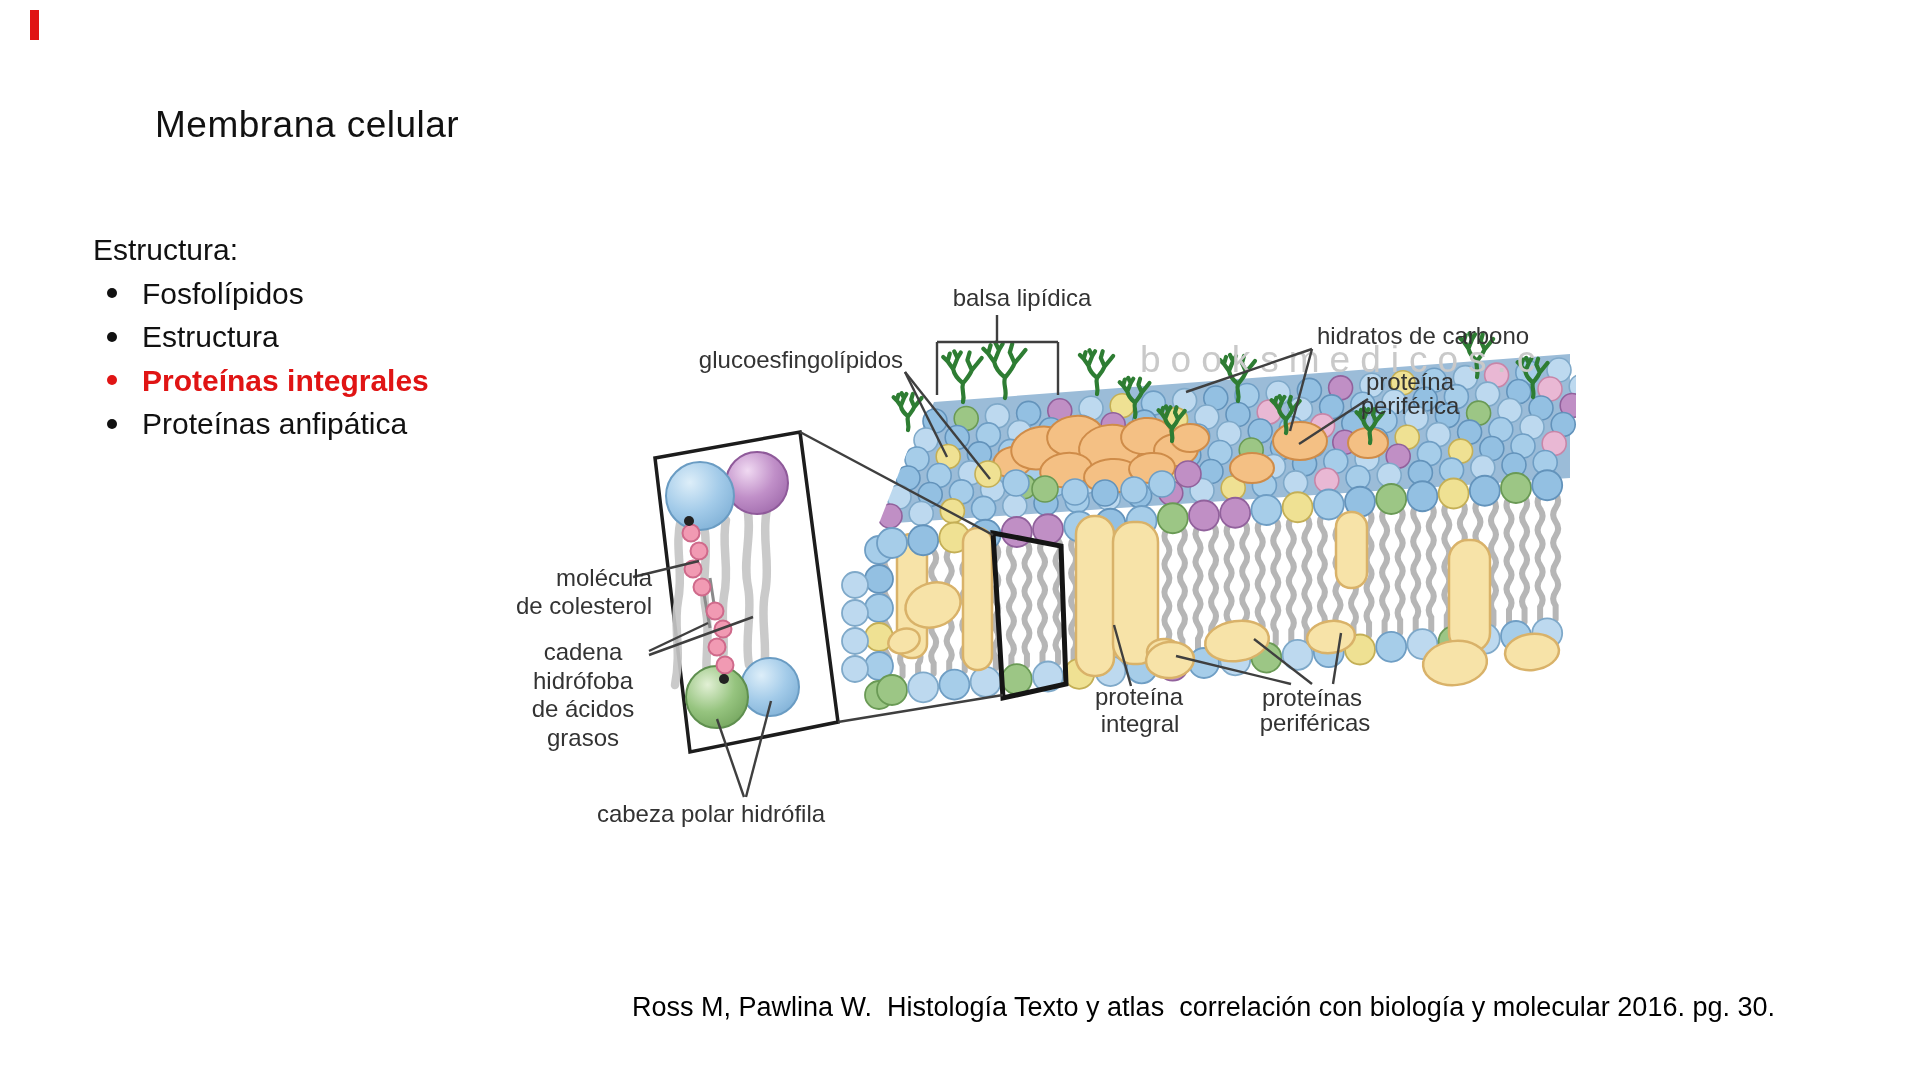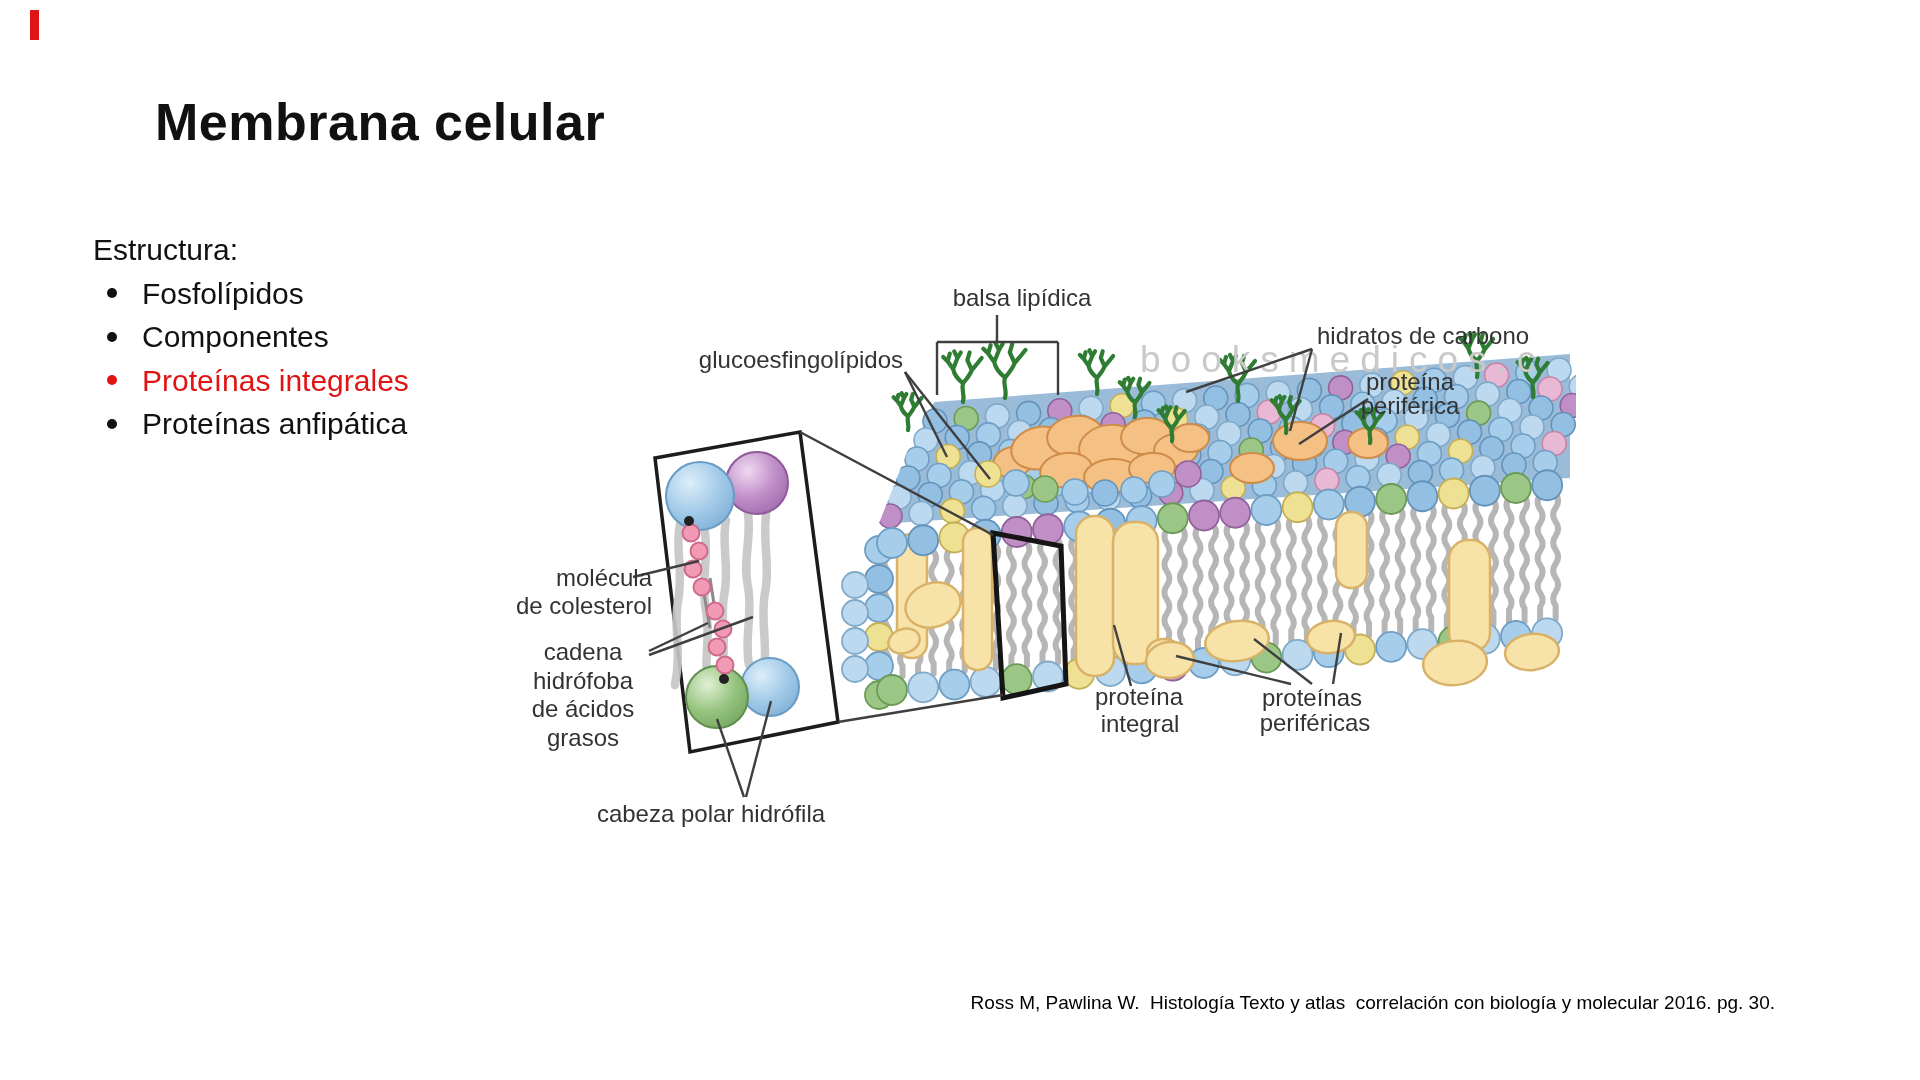--- a/index.html
+++ b/index.html
@@ -2,49 +2,49 @@
 <html><head>
 <meta charset="utf-8">
 <style>
   html,body{margin:0;padding:0;}
   body{
     width:1920px;height:1080px;position:relative;overflow:hidden;
     background:#ffffff;color:#111;
     font-family:"Liberation Sans", sans-serif;
   }
   .red-bar{position:absolute;left:30px;top:10px;width:9px;height:30px;background:var(--accent,#d31414);}
-  .title{position:absolute;left:155px;top:92px;font-size:52px;font-weight:bold;letter-spacing:.5px;}
+  .title{position:absolute;left:155px;top:104px;font-size:37px;font-weight:normal;letter-spacing:.5px;}
   .body-block{position:absolute;left:93px;top:228px;font-size:30px;line-height:43.5px;}
   .bullet{display:flex;align-items:center;height:43.5px;}
   .bullet .dot{flex:none;width:10px;height:10px;border-radius:50%;background:#111;margin-left:14px;}
   .bullet .lbl{margin-left:25px;}
   .bullet.hl .dot{background:var(--accent,#e01414);}
-  .bullet.hl .lbl{color:var(--accent,#e01414);font-weight:normal;}
-  .citation{position:absolute;right:145px;top:992px;font-size:19px;color:#000;white-space:pre;}
+  .bullet.hl .lbl{color:var(--accent,#e01414);font-weight:bold;}
+  .citation{position:absolute;right:145px;top:992px;font-size:27px;color:#000;white-space:pre;}
   svg.diagram{position:absolute;left:0;top:0;}
   .dlabel{font-size:24px;fill:#333;}
   .watermark{font-size:37px;fill:#c9c9c9;letter-spacing:10px;}
   .conn{stroke:#3f3f3f;stroke-width:2.4;fill:none;}
 </style>
 </head>
 <body style="--accent: #e01414;">
 
 <div class="red-bar"></div>
 
 <div class="title">Membrana celular</div>
 
 <div class="body-block">
   <div>Estructura:</div>
   <div class="bullet">
     <span class="dot"></span>
     <span class="lbl">Fosfolípidos</span>
   </div>
   <div class="bullet">
     <span class="dot"></span>
-    <span class="lbl">Componentes</span>
+    <span class="lbl">Estructura</span>
   </div>
   <div class="bullet hl">
     <span class="dot"></span>
     <span class="lbl">Proteínas integrales</span>
   </div>
   <div class="bullet">
     <span class="dot"></span>
     <span class="lbl">Proteínas anfipática</span>
   </div>
 </div>

